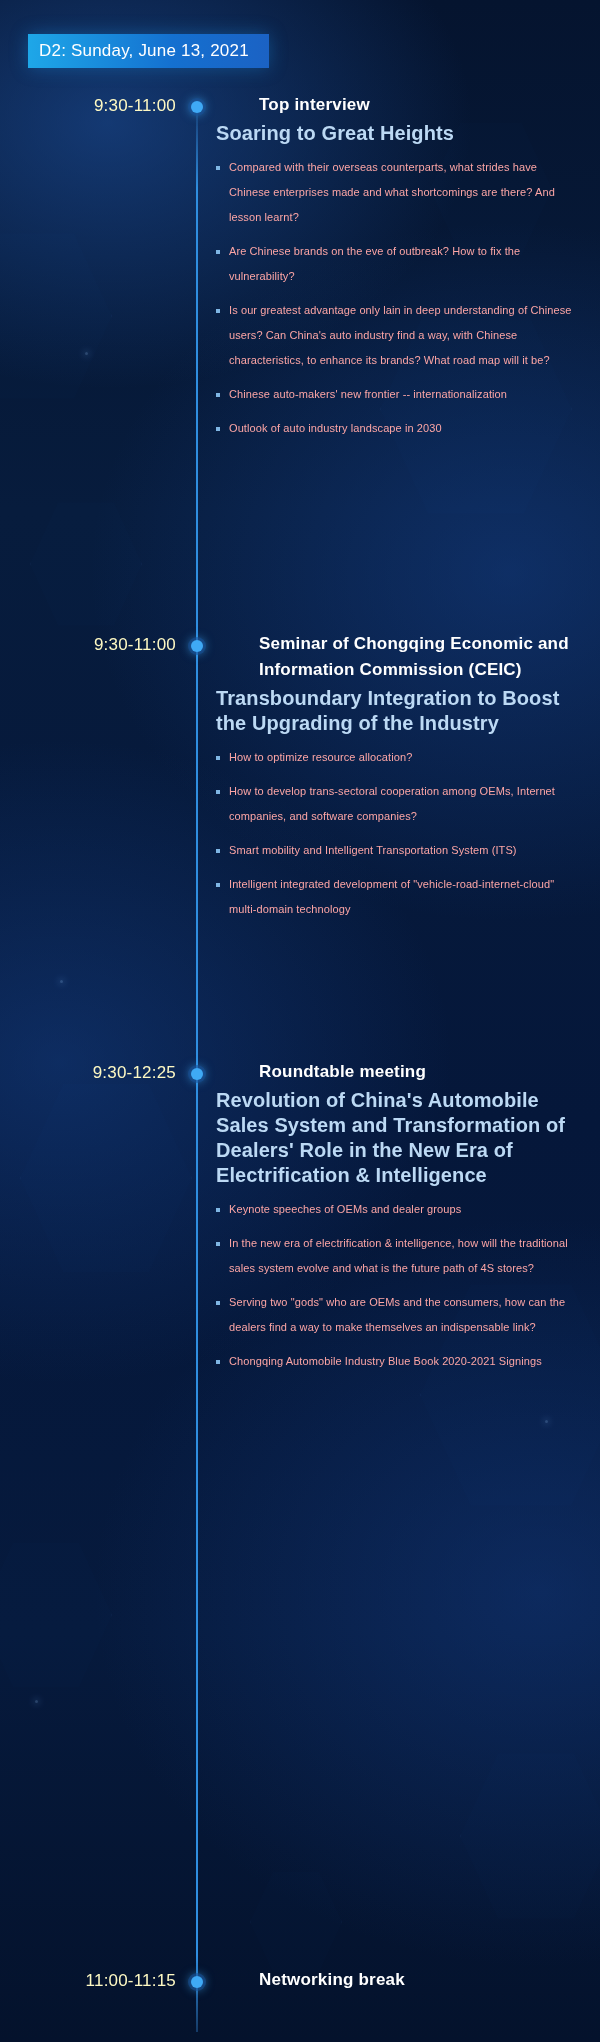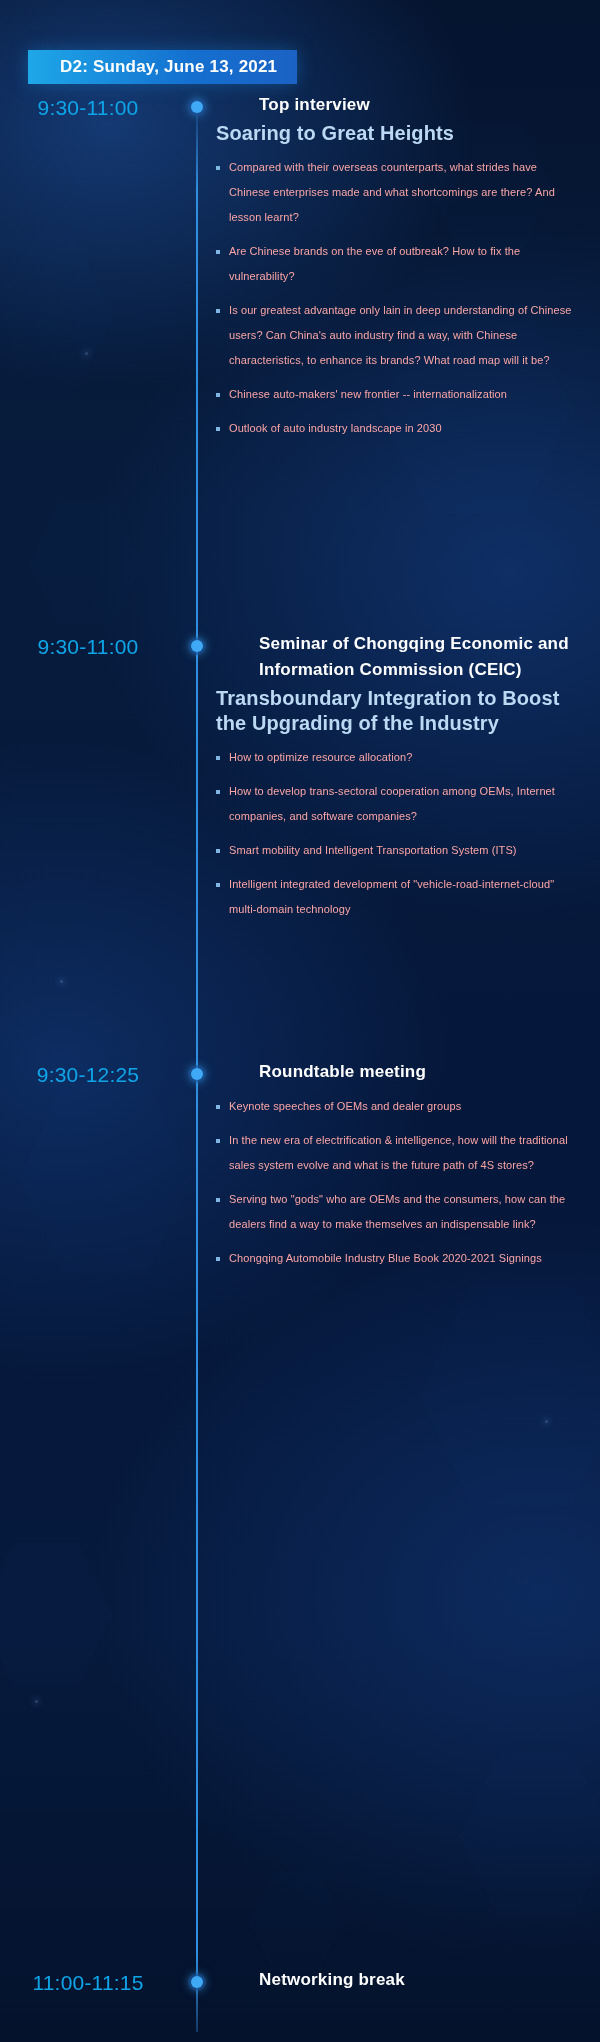--- a/index.html
+++ b/index.html
@@ -53,28 +53,27 @@
   }
 
   
   .date-banner {
     position: absolute;
     left: 28px;
     top: 34px;
     height: 34px;
     display: flex;
     align-items: center;
-    padding: 0 20px 0 32px;
+    padding: 0 20px 0 11px;
     background: linear-gradient(90deg, #1ea7e8 0%, #1470d0 60%, #1b62c4 100%);
     font-size: 17px;
-    font-weight: bold;
+    font-weight: normal;
     letter-spacing: 0.2px;
     color: #ffffff;
     box-shadow: 0 0 18px rgba(30,150,235,0.35);
-    margin-top: 16px;
   }
 
   
   .axis {
     position: absolute;
     left: 196px;
     top: 112px;
     width: 2px;
     height: 1920px;
     background: linear-gradient(180deg, rgba(60,150,235,0.15) 0%, #2f8ee0 4%, #2f8ee0 96%, rgba(60,150,235,0.3) 100%);
@@ -83,23 +82,23 @@
   
   .entry {
     position: absolute;
     left: 0;
     width: 600px;
   }
   .time {
     position: absolute;
     left: 0;
     width: 176px;
-    text-align: center;
-    font-size: 21px;
-    color: #0ea5e9;
+    text-align: right;
+    font-size: 17px;
+    color: #fef9c3;
     letter-spacing: 0.2px;
     top: 0;
   }
   .dot {
     position: absolute;
     left: 191px;
     top: 5px;
     width: 12px;
     height: 12px;
     border-radius: 50%;
@@ -210,20 +209,21 @@
         <li>Intelligent integrated development of "vehicle-road-internet-cloud" multi-domain technology</li>
       </ul>
     </div>
   </div>
 
   <div class="entry" style="top:1063px;">
     <div class="time">9:30-12:25</div>
     <div class="dot"></div>
     <div class="body">
       <div class="title">Roundtable meeting</div>
+      <div class="subtitle">Revolution of China's Automobile Sales System and Transformation of Dealers' Role in the New Era of Electrification &amp; Intelligence</div>
       <ul class="points">
         <li>Keynote speeches of OEMs and dealer groups</li>
         <li>In the new era of electrification &amp; intelligence, how will the traditional sales system evolve and what is the future path of 4S stores?</li>
         <li>Serving two "gods" who are OEMs and the consumers, how can the dealers find a way to make themselves an indispensable link?</li>
         <li>Chongqing Automobile Industry Blue Book 2020-2021 Signings</li>
       </ul>
     </div>
   </div>
 
   <div class="entry" style="top:1971px;">

